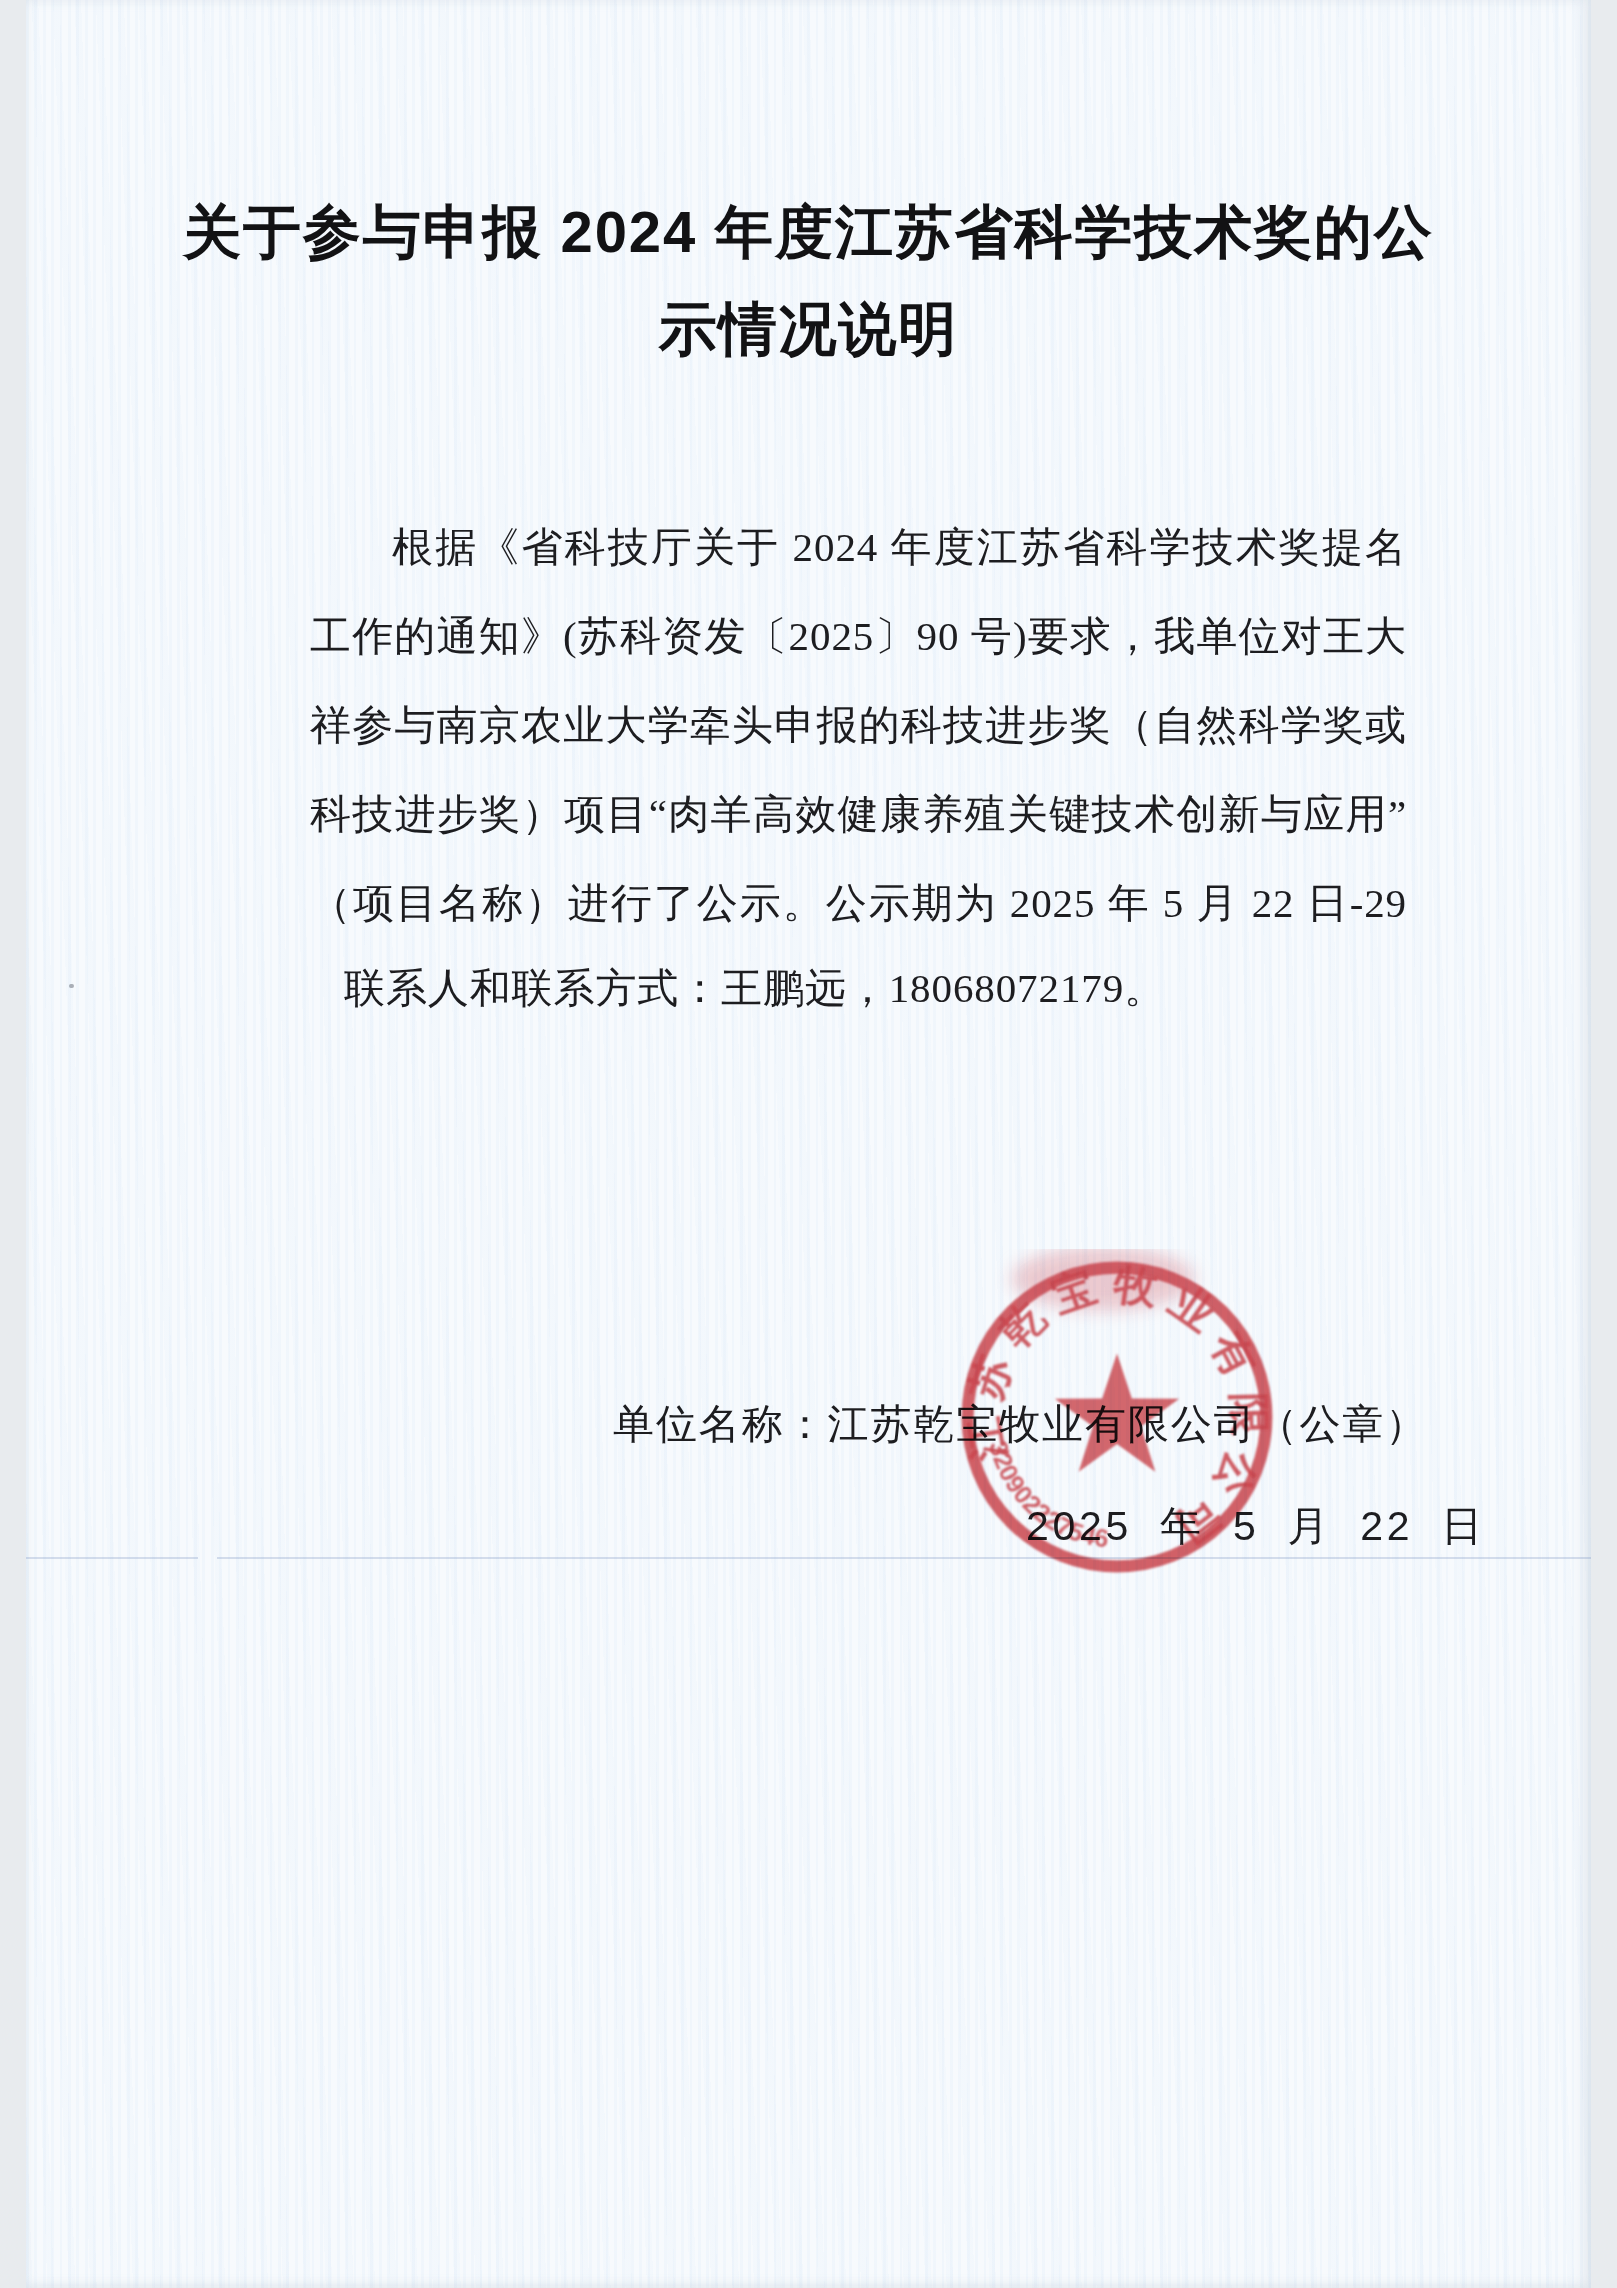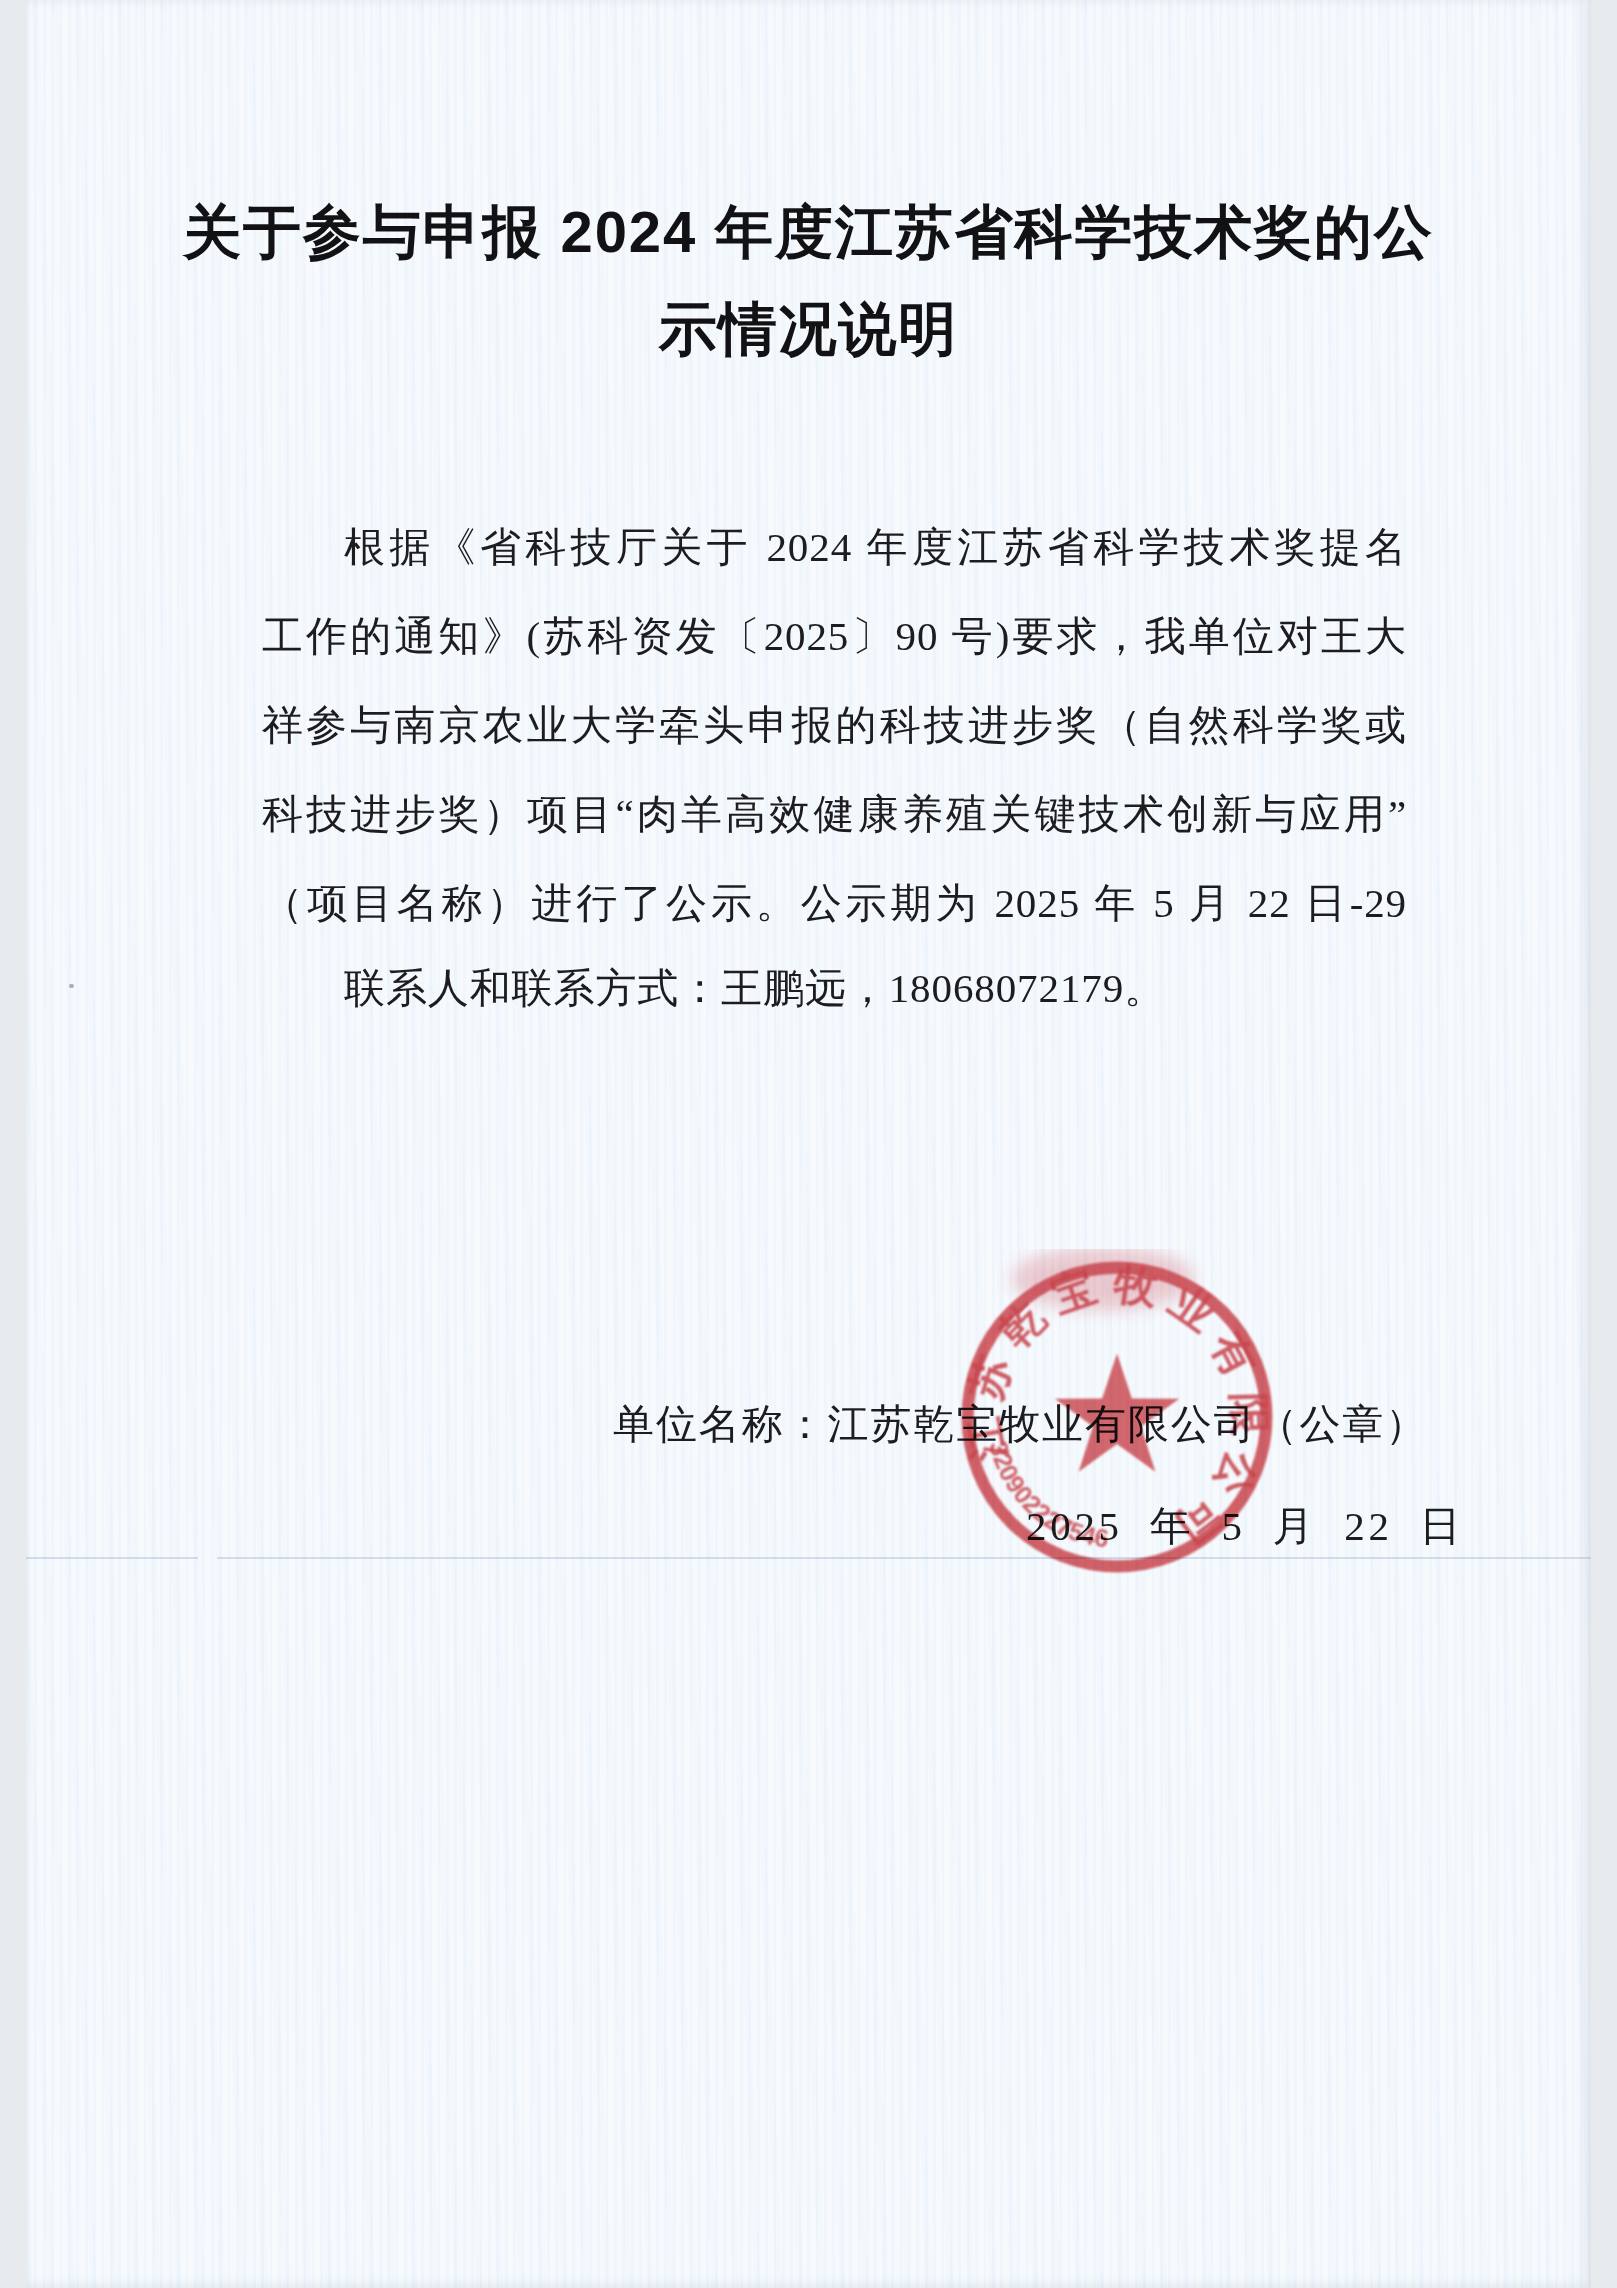--- a/index.html
+++ b/index.html
@@ -26,34 +26,35 @@
     position:absolute;left:236px;width:1145px;
     font-family:"Liberation Serif","DejaVu Serif",serif;
     font-size:41px;line-height:89px;color:#1d1d20;
   }
   .para{top:503px;}
   .pline{
     text-align:justify;
     text-align-last:justify;
     white-space:nowrap;
     letter-spacing:0.9px;
+    margin-left:48px;
   }
   .pline.indent{padding-left:82px;}
   .single-line{white-space:nowrap;letter-spacing:0.9px;}
   .contact{top:944px;padding-left:82px;}
   .closing{top:1116px;padding-left:82px;}
   .unit-line{
     position:absolute;left:587px;top:1363px;
     font-family:"Liberation Serif","DejaVu Serif",serif;
     font-size:41px;line-height:58px;letter-spacing:1.9px;color:#1d1d20;
     white-space:nowrap;z-index:2;margin-top:32px;
   }
   .date-line{
     position:absolute;left:1000px;top:1497px;
-    font-family:Liberation Serif, serif;
+    font-family:Liberation Sans, sans-serif;
     font-size:41px;line-height:58px;letter-spacing:3.7px;word-spacing:13px;
     color:#1d1d20;white-space:nowrap;z-index:2;
   }
   .seal{
     position:absolute;left:923px;top:1249px;width:336px;height:336px;
     mix-blend-mode:multiply;opacity:.95;z-index:3;
     pointer-events:none;
   }
   .seal text{
     font-family:"Liberation Sans","DejaVu Sans",sans-serif;

